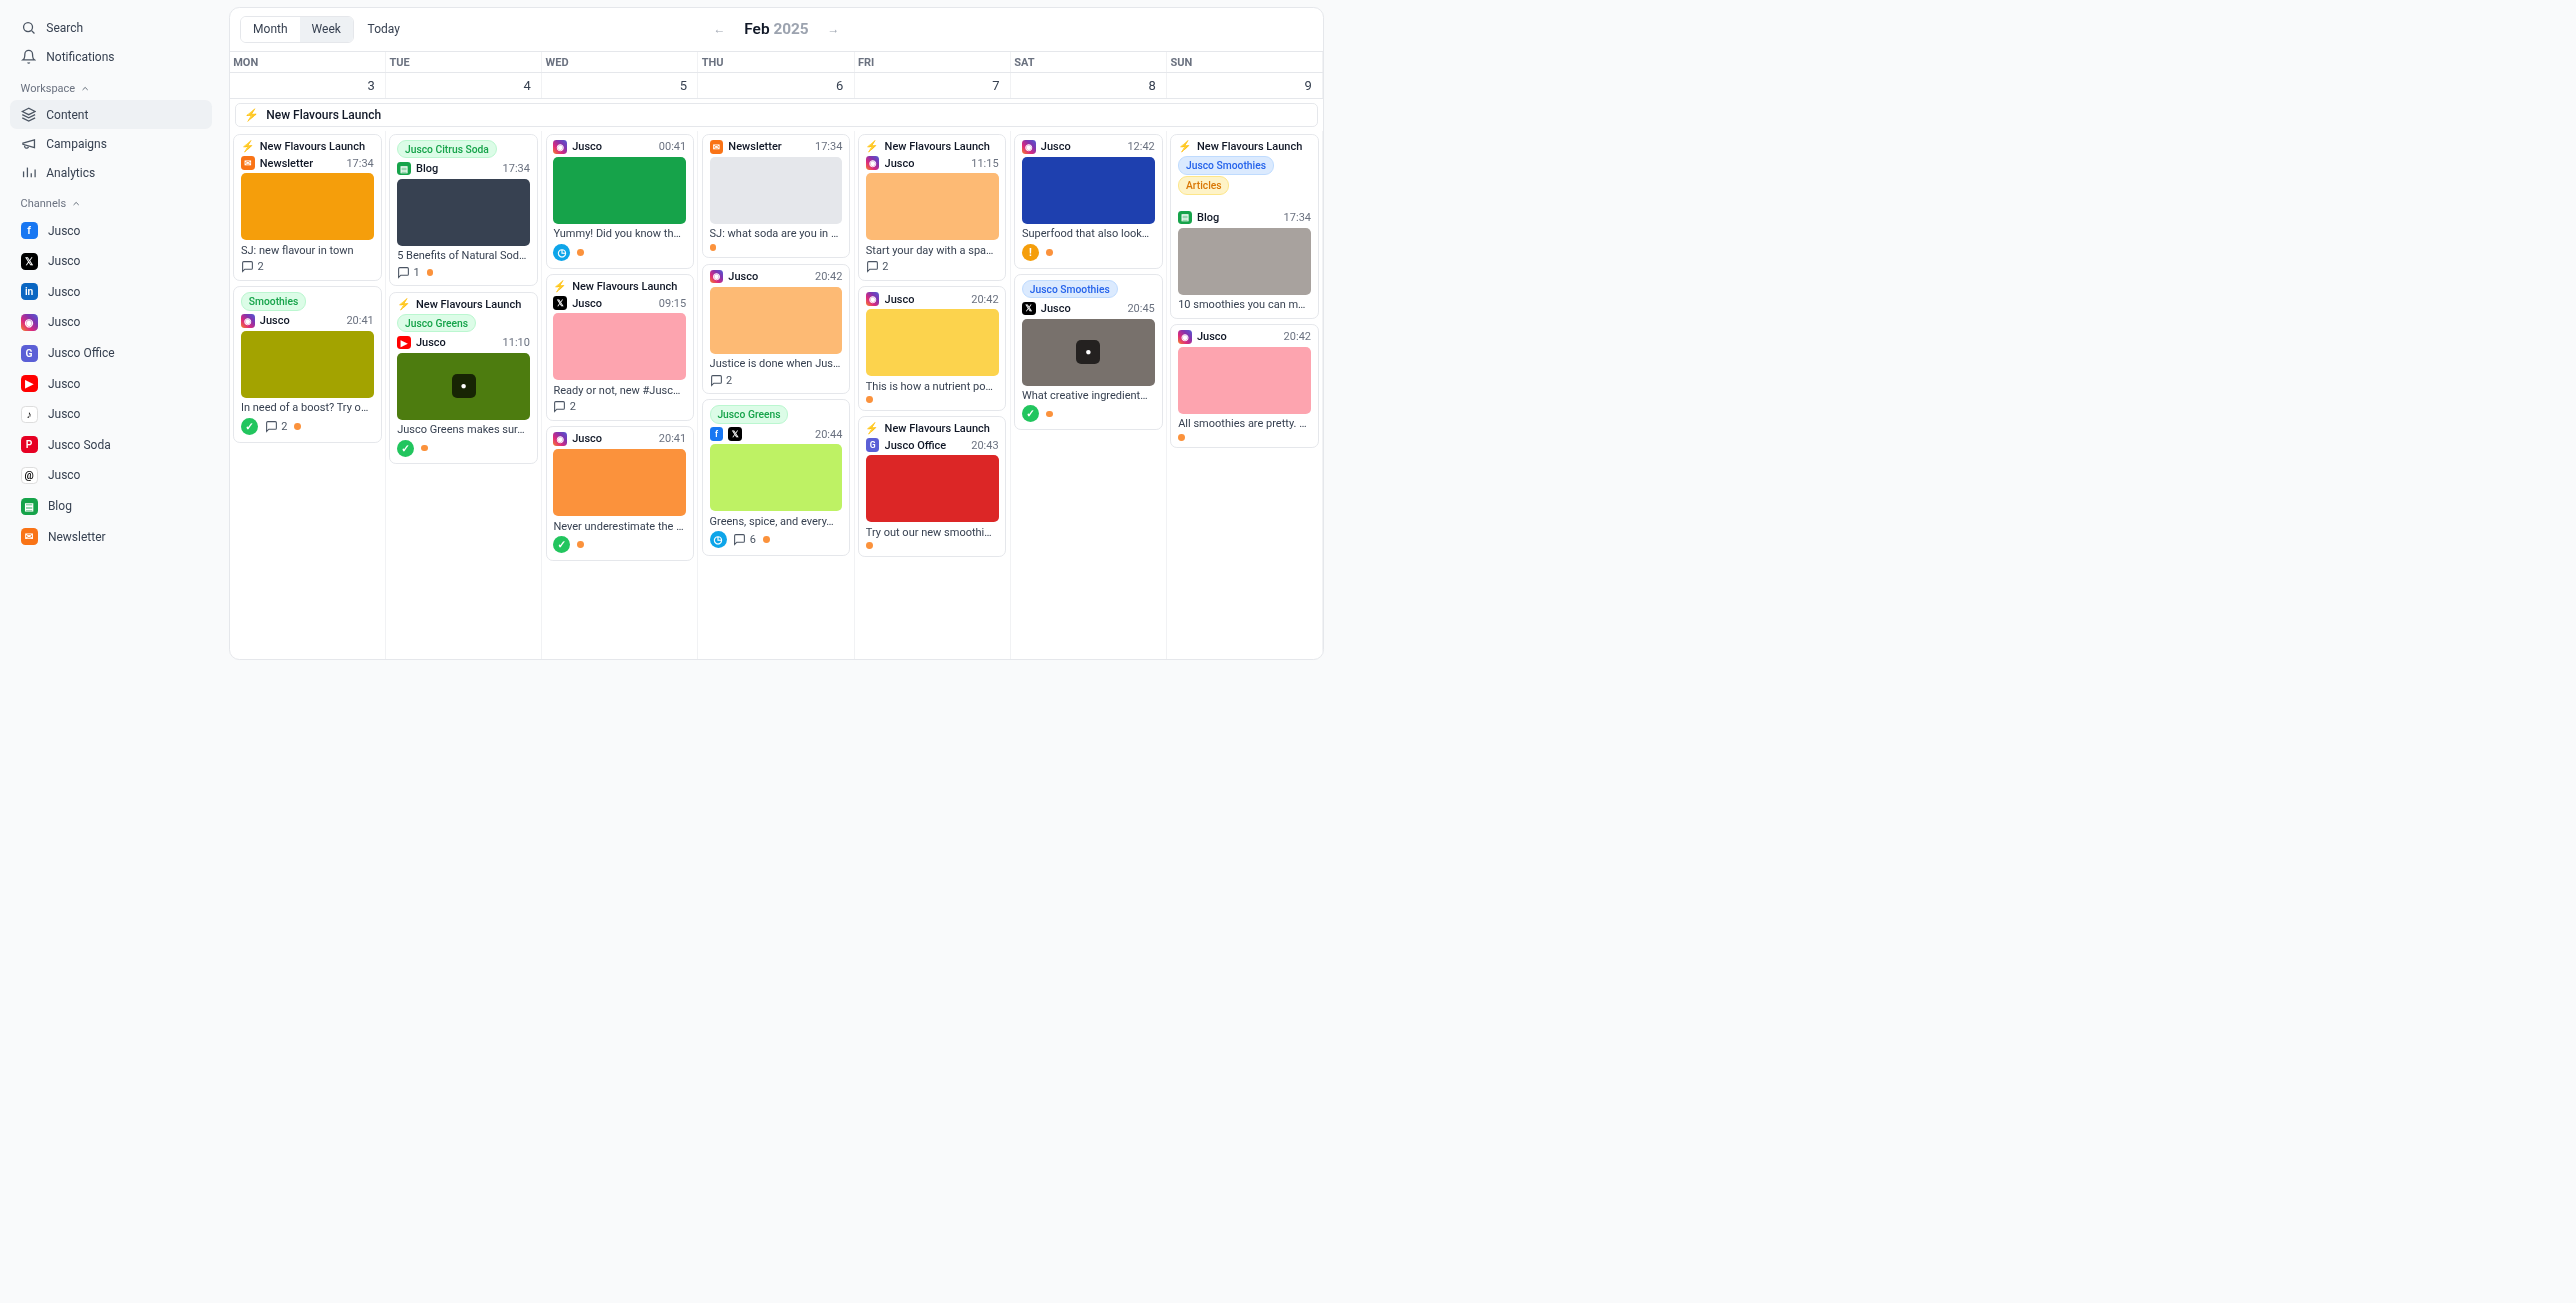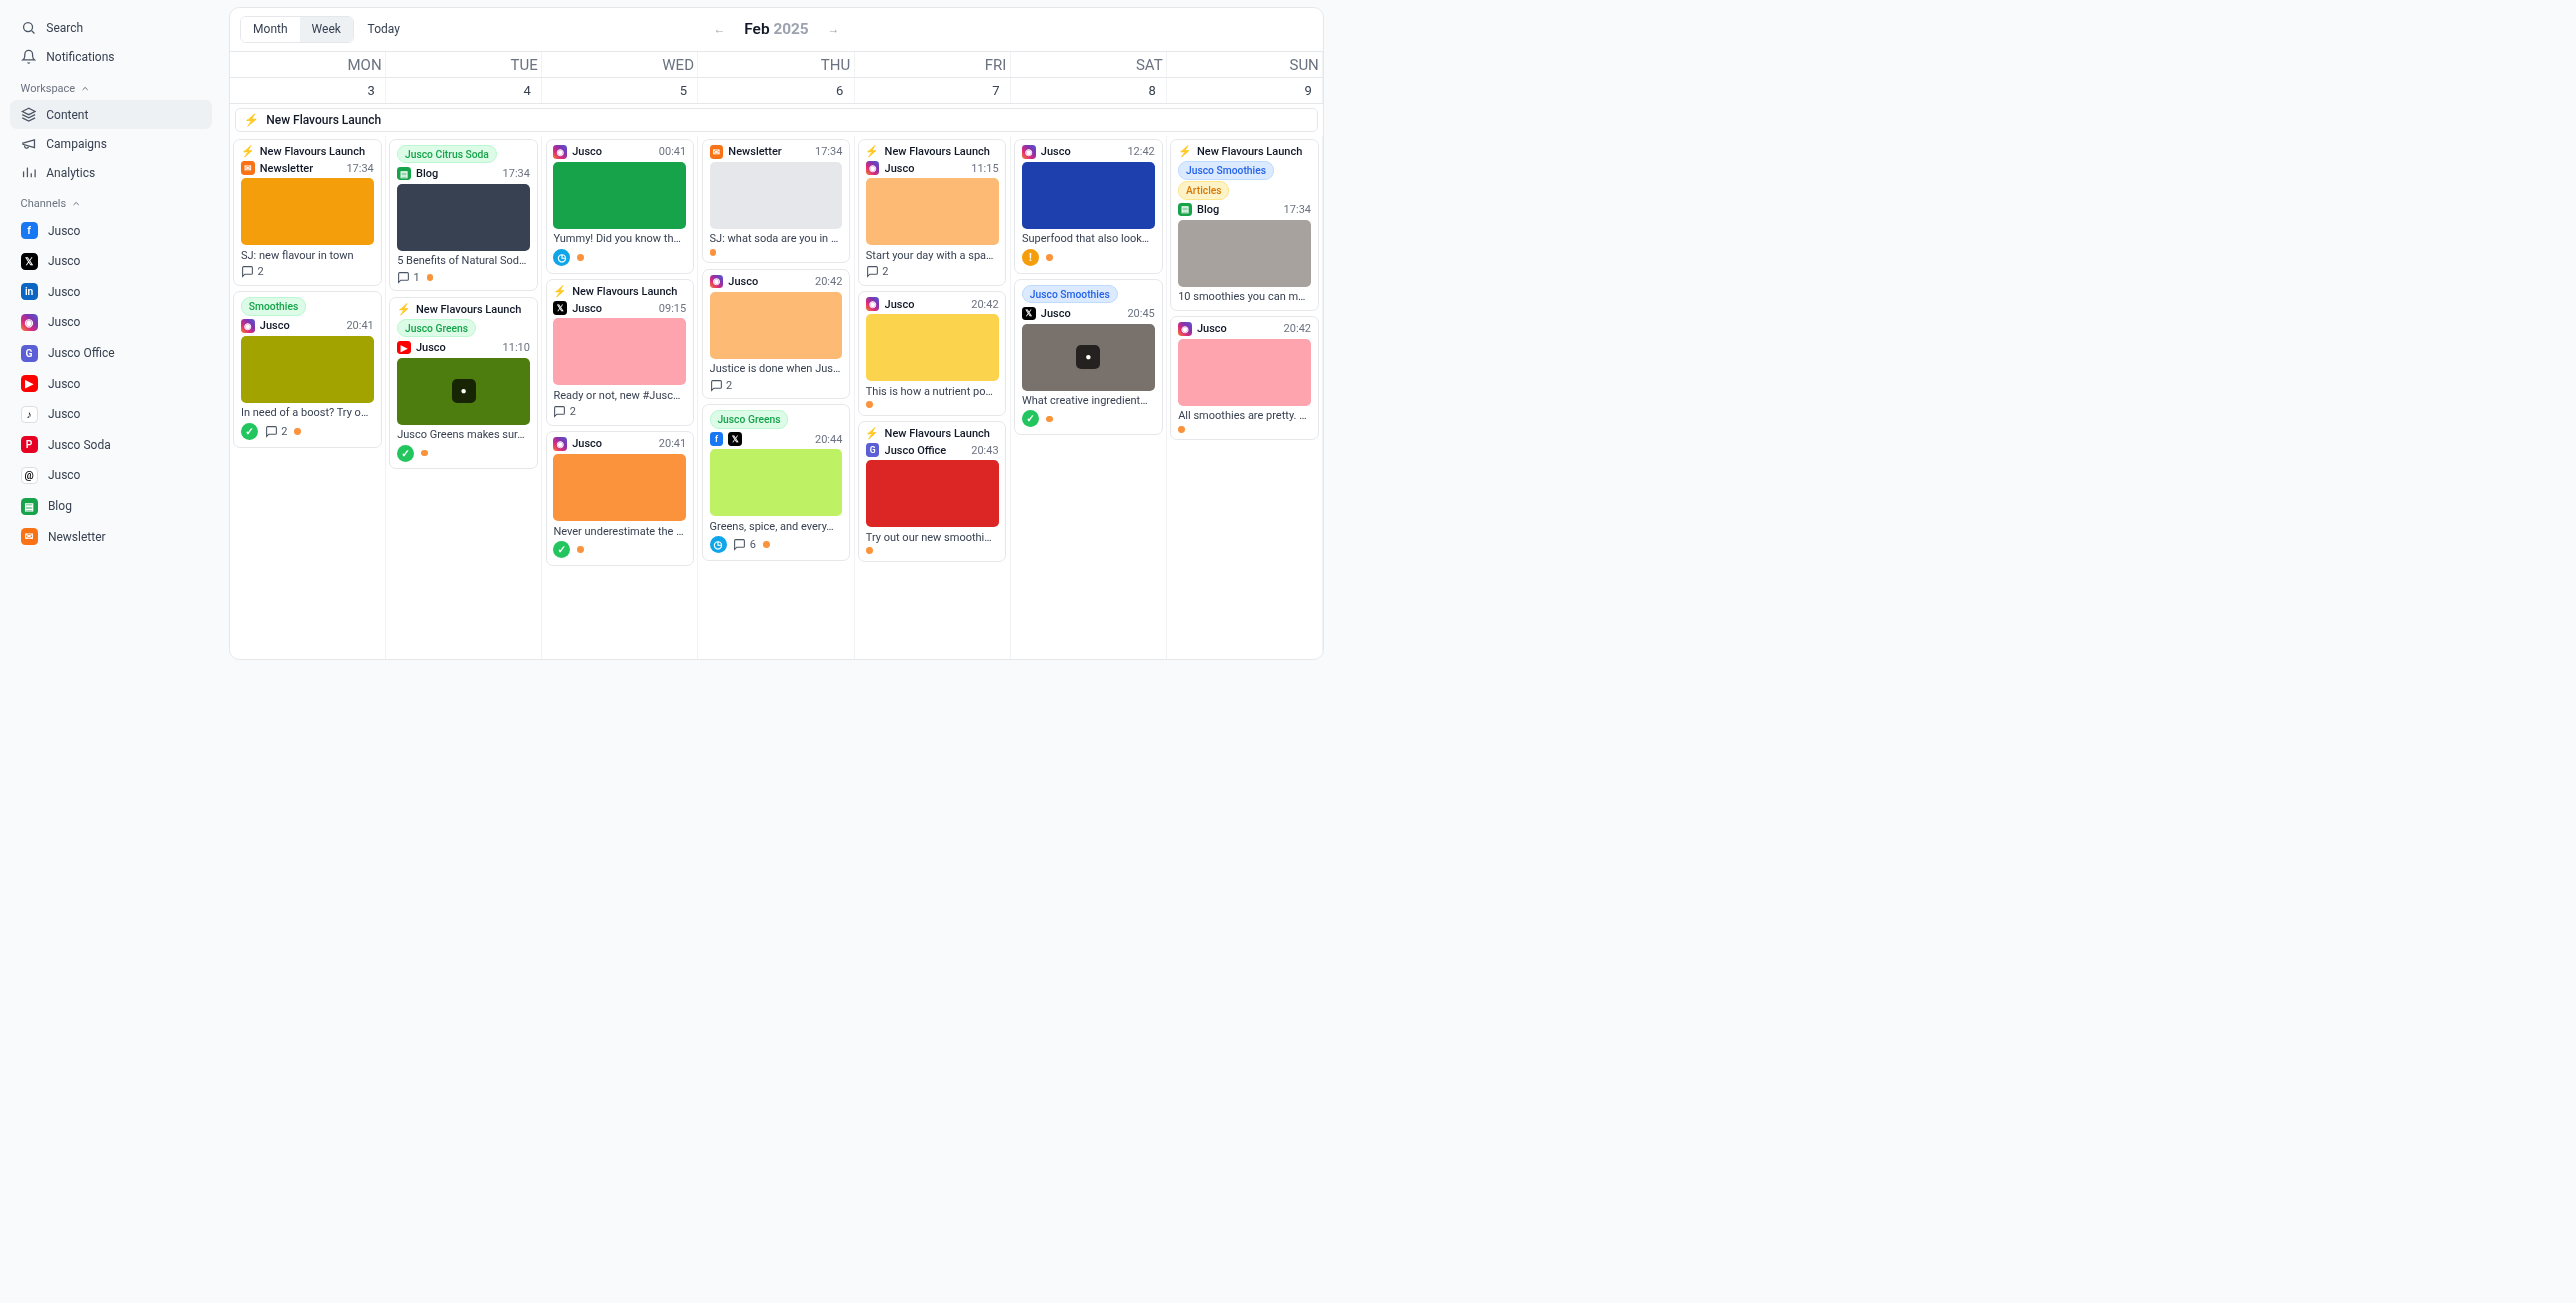--- a/index.html
+++ b/index.html
@@ -17,21 +17,21 @@
   .cal-header{display:flex;align-items:center;padding:8.6px 10.3px;gap:10.3px;position:relative}
   .view-toggle{display:flex;border:0.9px solid #e5e7eb;border-radius:6px;overflow:hidden}
   .view-btn{padding:5.1px 12px;background:#fff;cursor:pointer;font-size:12px;color:#374151}
   .view-btn.active{background:#eef1f4}
   .today-btn{cursor:pointer;color:#374151;padding:5.1px 3.4px}
   .month-nav{position:absolute;left:50%;transform:translateX(-50%);display:flex;align-items:center;gap:15.4px}
   .month-title{font-size:15.4px;font-weight:600}
   .month-year{color:#9ca3af;font-weight:700}
   .nav-arrow{color:#9ca3af;cursor:pointer;padding:3.4px}
   .day-headers{display:grid;grid-template-columns:repeat(7,1fr);border-top:0.9px solid #e5e7eb;border-bottom:0.9px solid #e5e7eb}
-  .day-header{text-align:right;padding:3.4px;font-size:15px;color:#6b7280;font-weight:400;border-right:0.9px solid #f1f2f4}
+  .day-header{text-align:left;padding:3.4px;font-size:11px;color:#6b7280;font-weight:700;border-right:0.9px solid #f1f2f4}
   .date-row{display:grid;grid-template-columns:repeat(7,1fr);border-bottom:0.9px solid #e5e7eb}
   .date-cell{text-align:right;padding:5.1px 10.3px;font-size:13px;color:#374151;border-right:0.9px solid #f1f2f4}
   .spanning-events{padding:3.4px 5.1px}
   .span-event{border:0.9px solid #e5e7eb;border-radius:5.1px;padding:4.3px 8.6px;display:flex;align-items:center;gap:6.8px;font-size:12px;font-weight:500}
   .bolt{color:#0ea5e9}
   .columns{display:grid;grid-template-columns:repeat(7,1fr);flex:1;overflow:hidden}
   .col{border-right:0.9px solid #f1f2f4;padding:3.4px;display:flex;flex-direction:column;gap:5.1px;overflow-y:auto}
   .card{border:0.9px solid #e5e7eb;border-radius:6.8px;padding:5.1px 6.8px 6.8px;background:#fff;font-size:11px}
   .card-row{display:flex;align-items:center;justify-content:space-between;gap:5.1px;margin-bottom:3.4px}
   .card-left{display:flex;align-items:center;gap:5.1px;min-width:0}
@@ -504,21 +504,21 @@
             </div>
           </div>
           <div class="col">
             <div class="card">
               <div class="card-row">
                 <div class="card-left">
                   <span class="bolt">⚡</span>
                   <span class="card-title">New Flavours Launch</span>
                 </div>
               </div>
-              <div style="margin-bottom:1px"><span class="tag tag-blue">Jusco Smoothies</span><span class="tag tag-amber">Articles</span></div>
+              <div style="margin-bottom:14px"><span class="tag tag-blue">Jusco Smoothies</span><span class="tag tag-amber">Articles</span></div>
               <div class="card-row">
                 <div class="card-left">
                   <span class="mini-icon bl">▤</span>
                   <span class="card-title">Blog</span>
                 </div>
                 <span class="card-time">17:34</span>
               </div>
               <div class="thumb" style="background:#a8a29e"></div>
               <div class="caption">10 smoothies you can ma…</div>
             </div>

